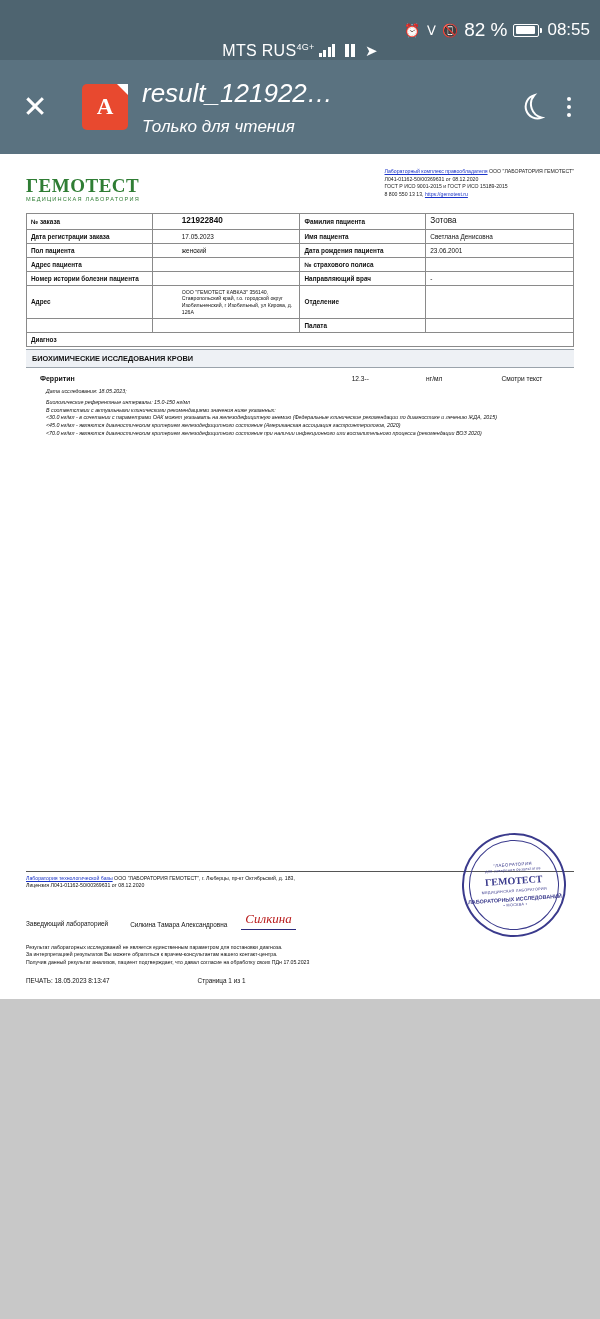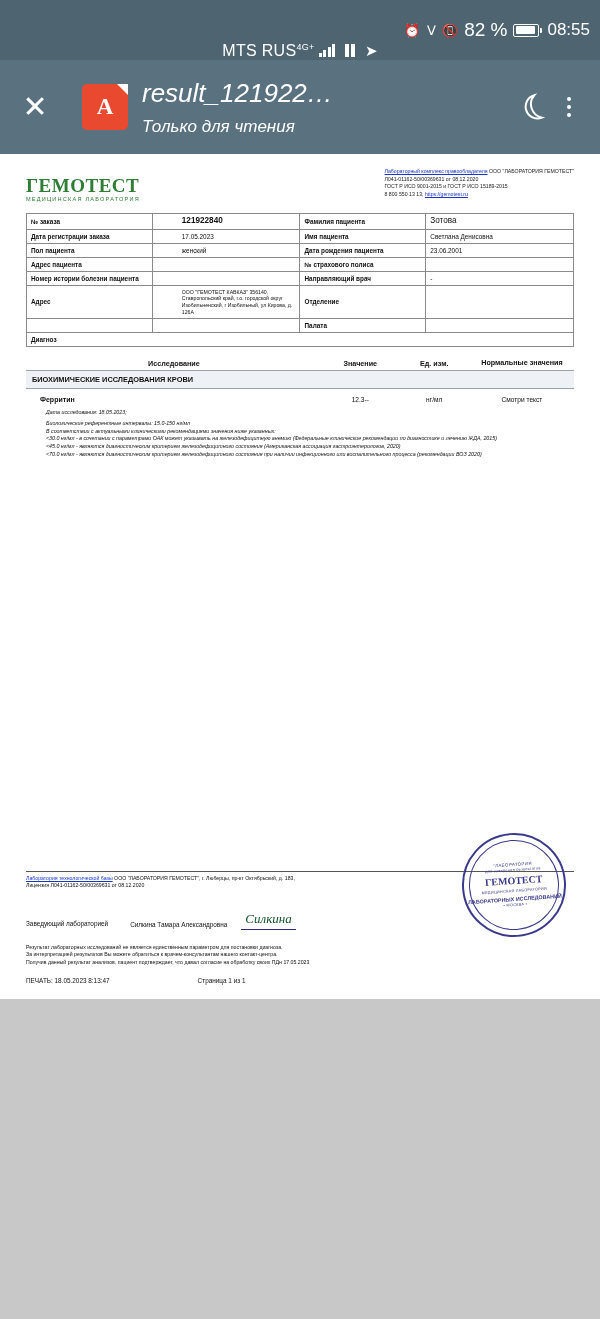--- a/index.html
+++ b/index.html
@@ -121,21 +121,21 @@
   .notes { margin: 4px 0 0 20px; font-style: italic; font-size: 5.3px; line-height: 1.45; max-width: 480px; }
   
   .pg-foot { position: absolute; left: 26px; right: 26px; bottom: 14px; }
   .foot-rule { border-top: .7px solid #555; margin-bottom: 3px; }
   .foot-lab { font-size: 5.2px; line-height: 1.4; }
   .sign-row { display: flex; align-items: flex-end; margin-top: 22px; }
   .sign-left { font-size: 6.4px; padding-bottom: 2px; }
   .sign-name { font-size: 6.4px; text-align: center; line-height: 1.3; margin-left: 22px; }
   .sign-scribble {
     margin-left: 14px; font-family: "Liberation Serif", serif; font-style: italic;
-    font-size: 13px; color: #14532d; position: relative; padding: 0 4px 2px 4px;
+    font-size: 13px; color: #b91c1c; position: relative; padding: 0 4px 2px 4px;
   }
   .sign-scribble::after { content:""; position:absolute; left:0; right:0; bottom:0; border-bottom:.7px solid #2a2a7a; }
   .stamp {
     position: absolute; right: 8px; bottom: 48px;
     width: 104px; height: 104px; border-radius: 50%;
     border: 2px solid #3a3a8c; color: #3a3a8c;
     display: flex; flex-direction: column; align-items: center; justify-content: center;
     text-align: center; font-size: 5px; line-height: 1.35; transform: rotate(-4deg);
   }
   .stamp::before {
@@ -265,26 +265,20 @@
           <td class="val"></td>
           <td class="lbl2">Палата</td>
           <td class="val2"></td>
         </tr>
         <tr>
           <td class="lbl" colspan="4">Диагноз</td>
         </tr>
       </tbody>
     </table>
 
-    <div class="colhead">
-      <div class="c1">Исследование</div>
-      <div class="c2">Значение</div>
-      <div class="c3">Ед. изм.</div>
-      <div class="c4">Нормальные значения</div>
-    </div>
 
     <div class="secbar">БИОХИМИЧЕСКИЕ ИССЛЕДОВАНИЯ КРОВИ</div>
 
     <div class="resrow">
       <div class="c1">Ферритин</div>
       <div class="c2">12.3--</div>
       <div class="c3">нг/мл</div>
       <div class="c4">Смотри текст</div>
     </div>
 

